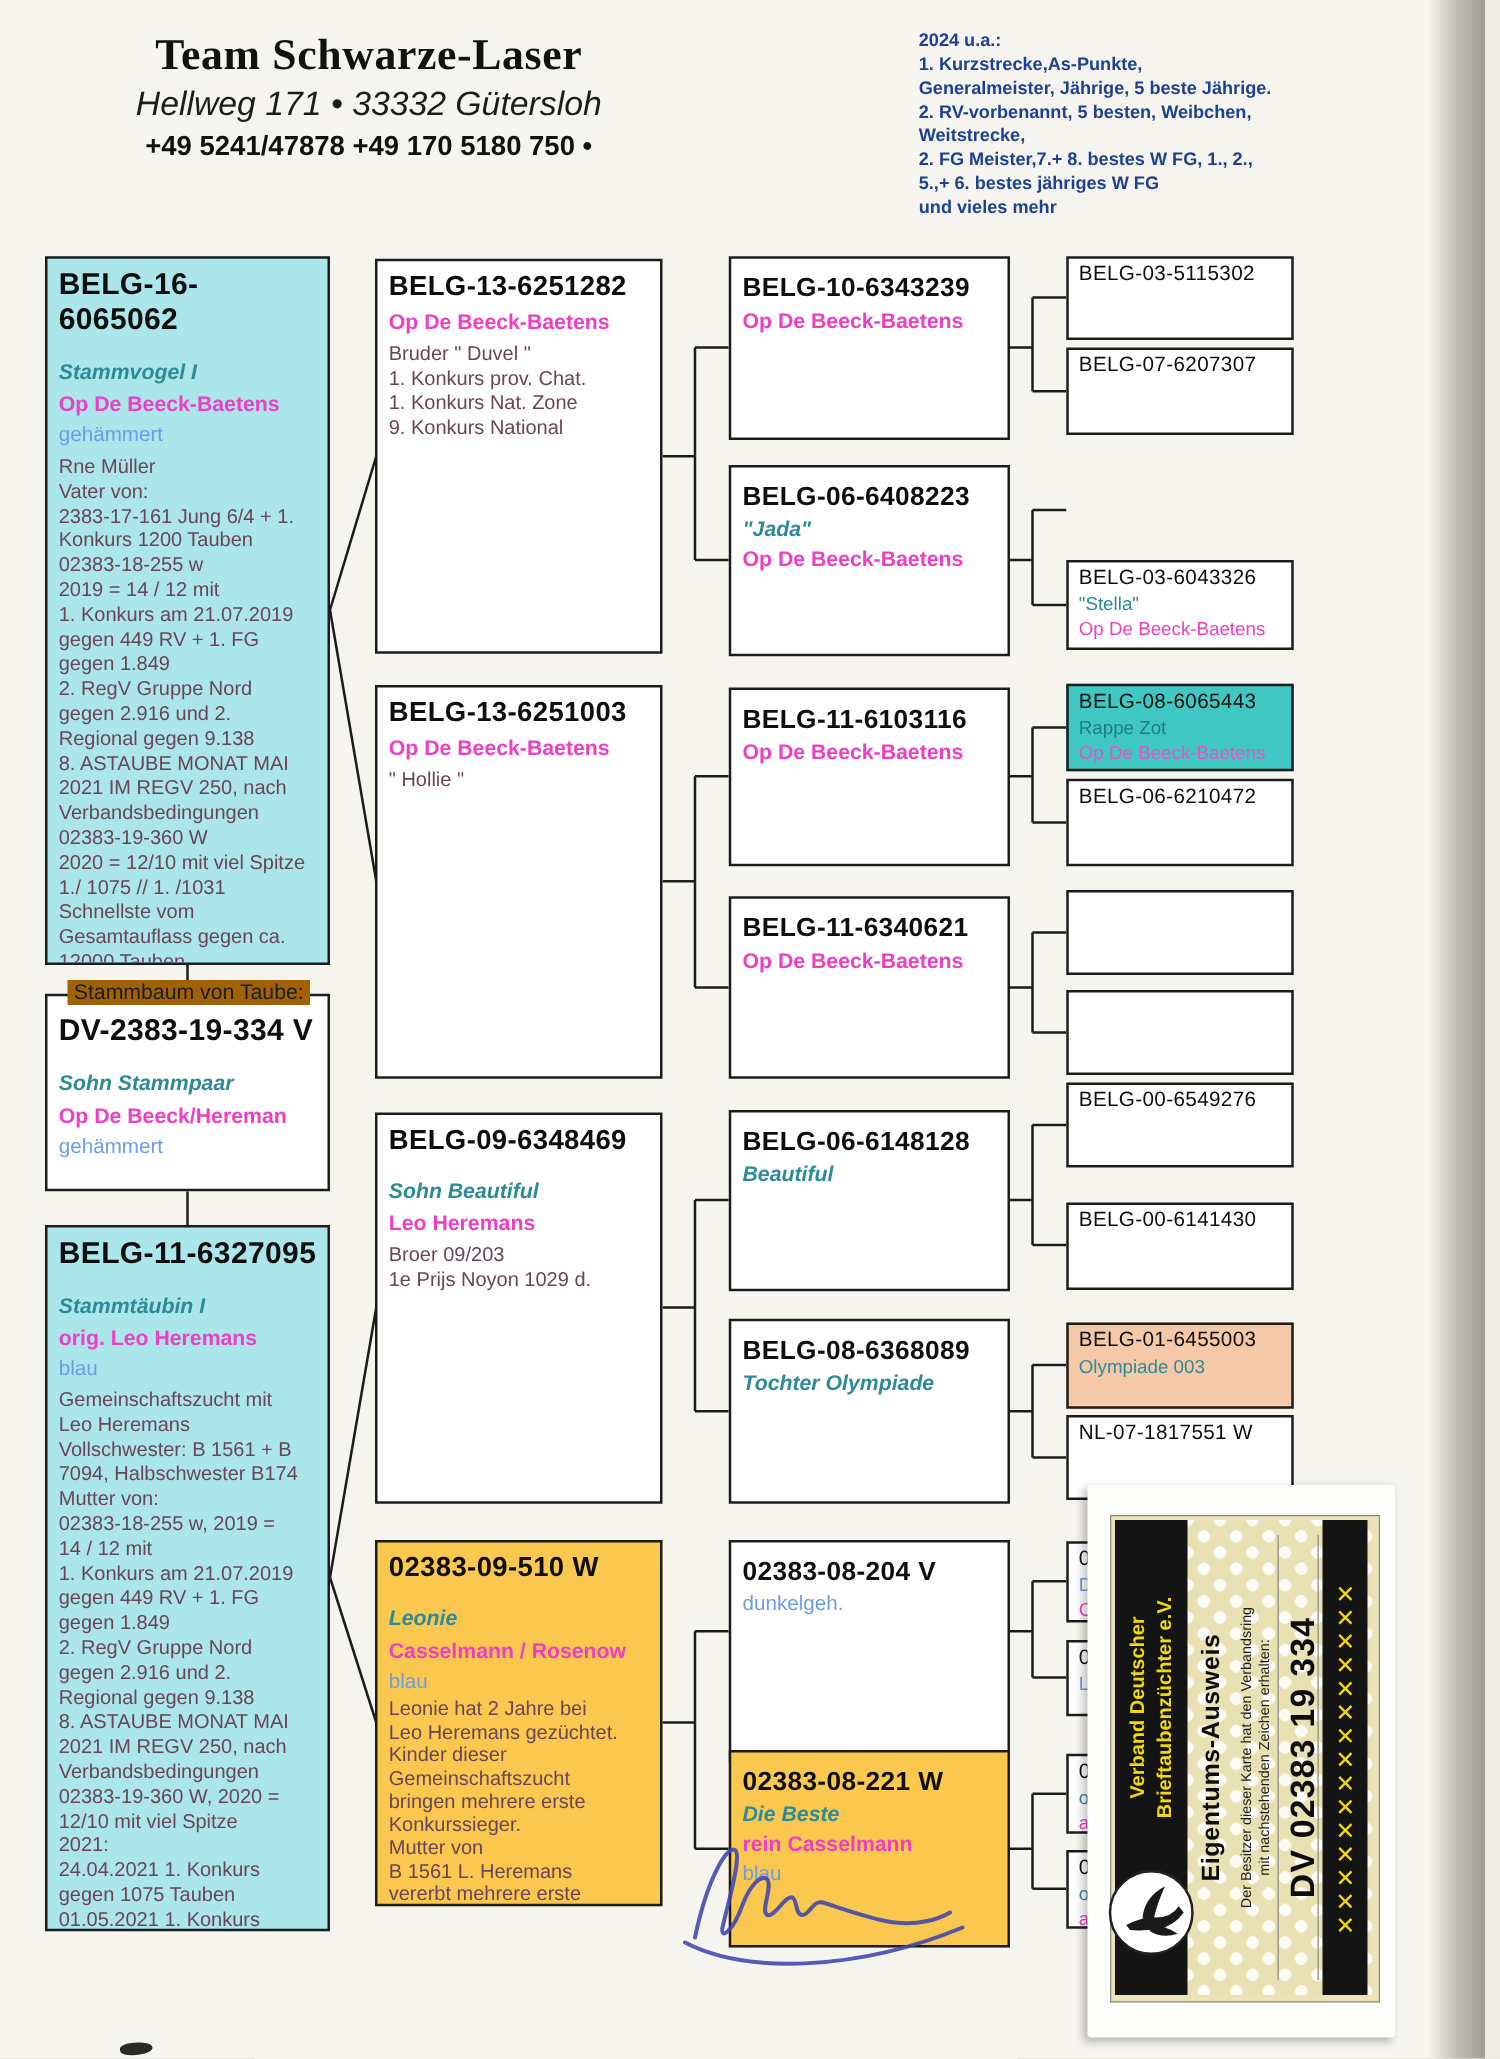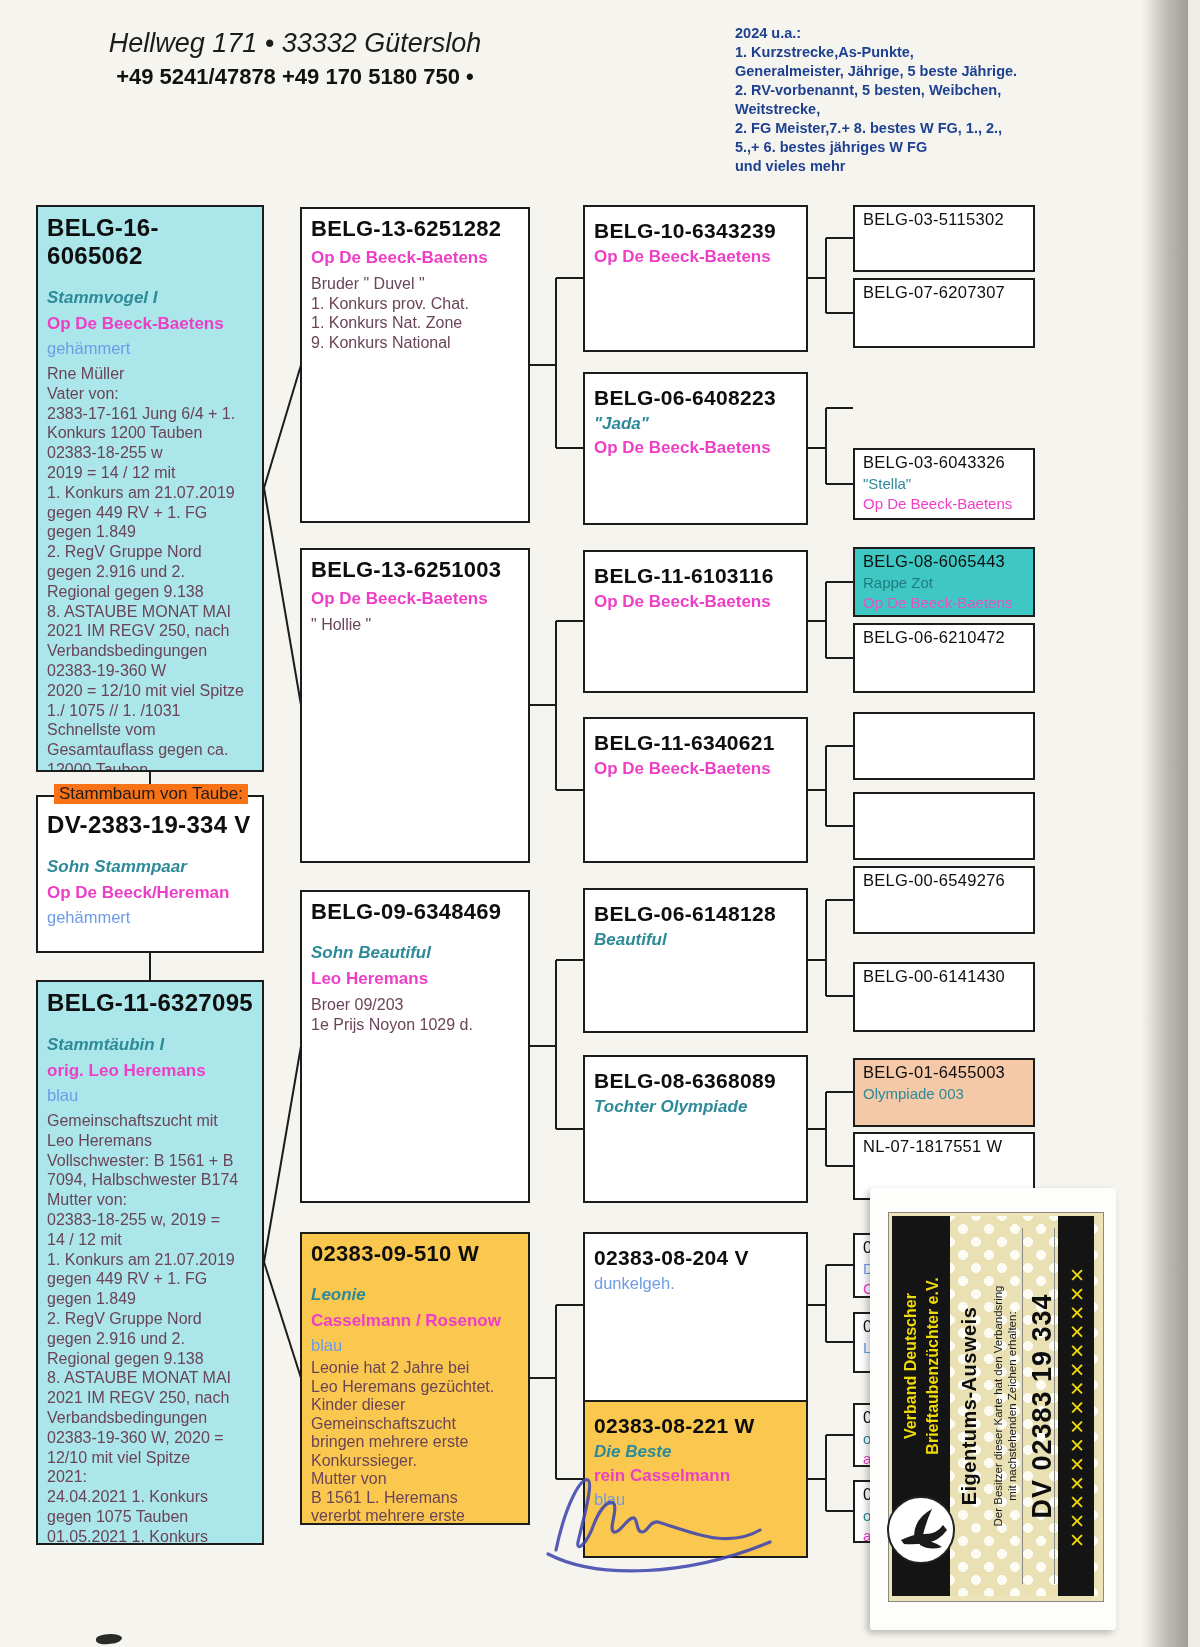--- a/index.html
+++ b/index.html
@@ -26,21 +26,21 @@
   .pbody{color:var(--body-text,#6a4458);font-size:16px;line-height:19.8px;margin-top:6px;white-space:pre-line;}
   .g1 .ring{font-size:24px;}
   .g1 .pbody{line-height:19.8px;}
   .g2 .pbody{line-height:19.5px;}
   .g3 .ring{font-size:21px;}
   .g4{padding:3px 8px;}
   .g4 .ring{font-weight:400;font-size:16.5px;}
   .g4 .pname{font-weight:400;font-style:normal;font-size:15px;margin-top:3px;}
   .g4 .strain{font-weight:400;font-size:15px;margin-top:3px;}
   .subject-label{position:absolute;left:54px;top:784px;z-index:3;font-size:17px;color:#1c1c1c;
-        background:#f97316;padding:0 5px;}
+        background:#a16207;padding:0 5px;}
   
   #wires{position:absolute;left:0;top:0;z-index:1;}
   #wires line{stroke:#1c1c1c;stroke-width:2;}
   
   .card-backing{position:absolute;left:870px;top:1188px;width:246px;height:442px;background:#fdfdfb;
         box-shadow:-3px 3px 7px rgba(0,0,0,.25);border-radius:3px;z-index:5;}
   .card{position:absolute;left:888px;top:1212px;width:214px;height:388px;border:1px solid #8a8a84;
         background:#ece4b8;z-index:6;}
   .card-band-left{position:absolute;left:892px;top:1216px;width:58px;height:380px;background:#141414;z-index:7;}
   .card-cream{position:absolute;left:950px;top:1216px;width:148px;height:380px;z-index:6;
@@ -124,20 +124,21 @@
       <line x1="826" y1="1265" x2="826" y2="1342"></line>
     <line x1="826" y1="1265" x2="853" y2="1265"></line>
       <line x1="826" y1="1342" x2="853" y2="1342"></line>
     <line x1="808" y1="1479" x2="826" y2="1479"></line>
       <line x1="826" y1="1435" x2="826" y2="1511"></line>
     <line x1="826" y1="1435" x2="853" y2="1435"></line>
       <line x1="826" y1="1511" x2="853" y2="1511"></line>
   </svg>
 
   <div class="hdr">
+    <div class="team">Team Schwarze-Laser</div>
     <div class="addr">Hellweg 171 • 33332 Gütersloh</div>
     <div class="phone">+49 5241/47878 +49 170 5180 750 •</div>
   </div>
   <div class="achv">2024 u.a.:
 1. Kurzstrecke,As-Punkte,
 Generalmeister, Jährige, 5 beste Jährige.
 2. RV-vorbenannt, 5 besten, Weibchen,
 Weitstrecke,
 2. FG Meister,7.+ 8. bestes W FG, 1., 2.,
 5.,+ 6. bestes jähriges W FG

